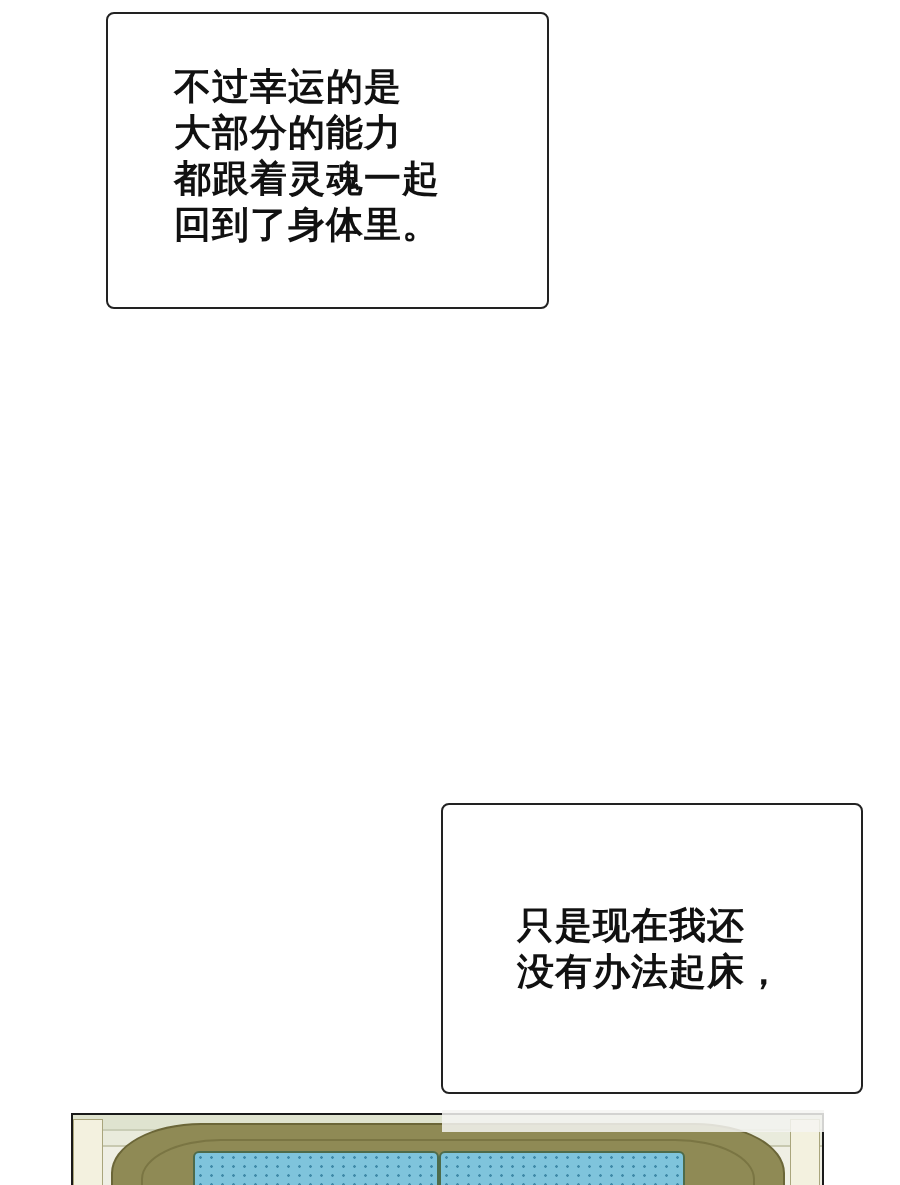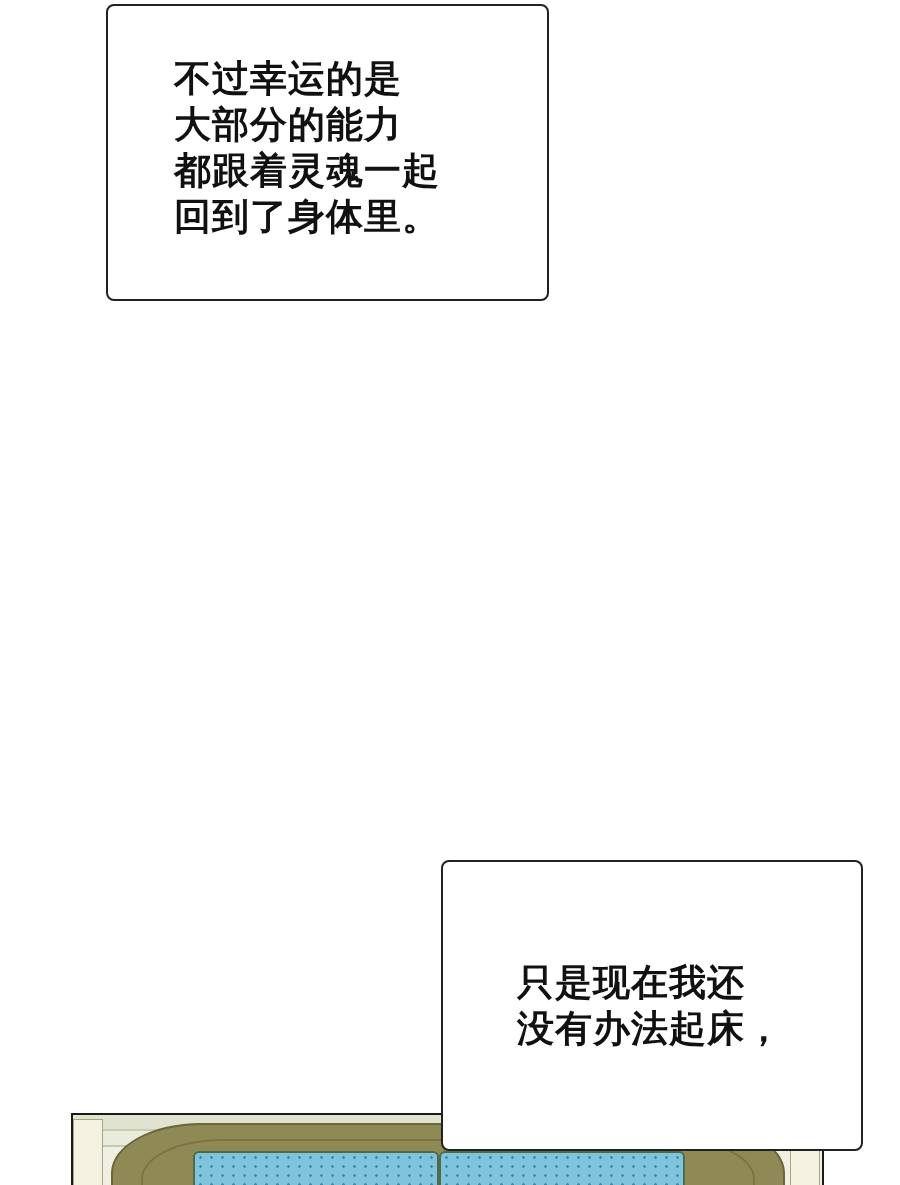--- a/index.html
+++ b/index.html
@@ -2,23 +2,23 @@
 <html><head>
 <meta charset="utf-8">
 <style>
   html, body { margin:0; padding:0; background:#ffffff; }
   body { width:900px; height:1185px; position:relative; overflow:hidden;
          font-family:"DejaVu Sans", sans-serif; }
   .bubble { position:absolute; background:#ffffff; border:2px solid #222;
             border-radius:8px; box-sizing:border-box; z-index:3; }
   .bubble-text { position:absolute; color:#111; font-size:37px; line-height:46px;
                  font-weight:bold; letter-spacing:1px; white-space:pre; }
-  #b1 { left:106px; top:4px; width:443px; height:297px; }
+  #b1 { left:106px; top:12px; width:443px; height:297px; }
   #b1 .bubble-text { left:66px; top:50px; }
-  #b2 { left:441px; top:860px; width:422px; height:291px; }
+  #b2 { left:441px; top:803px; width:422px; height:291px; }
   #b2 .bubble-text { left:74px; top:98px; }
   .panel { position:absolute; left:71px; top:1113px; width:753px; height:90px;
            border:2px solid #1a1a1a; box-sizing:border-box; overflow:hidden;
            background:#e8ead8; z-index:1; }
   .wall { position:absolute; left:0; top:0; width:100%; height:90px;
           background:linear-gradient(#dfe3cf 0 14px, #c9cdb6 14px 16px, #e9ebdc 16px 30px, #c8c9b0 30px 32px, #efefe4 32px 100%); }
   .headboard { position:absolute; left:38px; top:8px; width:670px; height:90px;
                background:#8f8a55; border-radius:90px 90px 0 0 / 50px 50px 0 0;
                border:2px solid #6b6638; }
   .headboard-inner { position:absolute; left:28px; top:14px; width:610px; height:80px;

